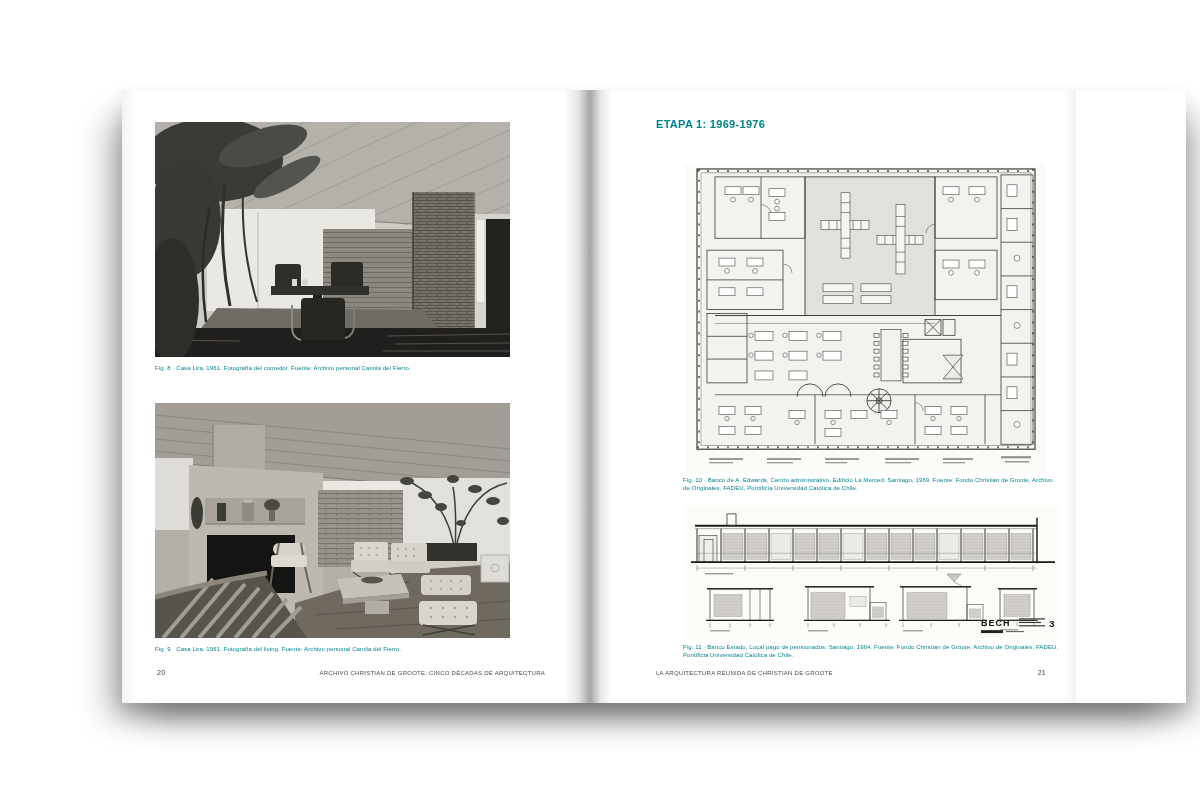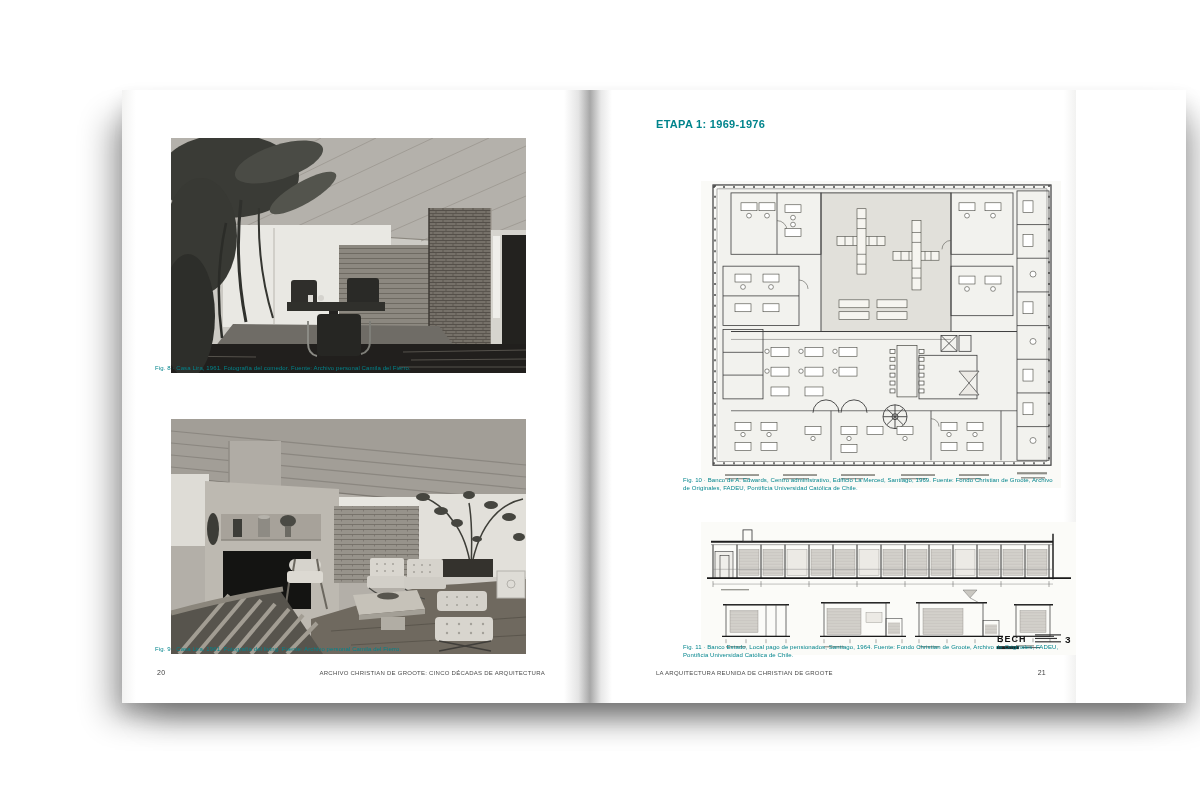--- a/index.html
+++ b/index.html
@@ -20,21 +20,21 @@
   .page.left{width:468px;background:linear-gradient(to right,#f3f3f2 0,#ffffff 3%,#ffffff 100%);}
   .page.right{width:486px;background:linear-gradient(to left,#f2f2f1 0,#ffffff 2.5%,#ffffff 100%);}
   .page.left::after{
     content:"";position:absolute;top:0;right:0;bottom:0;width:26px;z-index:6;pointer-events:none;
     background:linear-gradient(to right,rgba(90,90,90,0) 0%,rgba(90,90,90,0.16) 55%,rgba(60,60,60,0.45) 100%);
   }
   .page.right::before{
     content:"";position:absolute;top:0;left:0;bottom:0;width:22px;z-index:6;pointer-events:none;
     background:linear-gradient(to right,rgba(60,60,60,0.45) 0%,rgba(90,90,90,0.14) 50%,rgba(90,90,90,0) 100%);
   }
-  figure{margin:16px;padding:0;position:absolute;}
+  figure{margin:0;padding:0;position:absolute;}
   .photo{overflow:hidden;background:#d8d6d1;}
   .photo svg{display:block;width:100%;height:100%;}
   .caption{
     position:absolute;color:#00848c;font-size:6px;line-height:8px;letter-spacing:0.1px;
   }
   .heading{
     position:absolute;left:66px;top:28px;
     color:#00848c;font-size:11px;font-weight:bold;letter-spacing:0.3px;
   }
   .footer-row{

